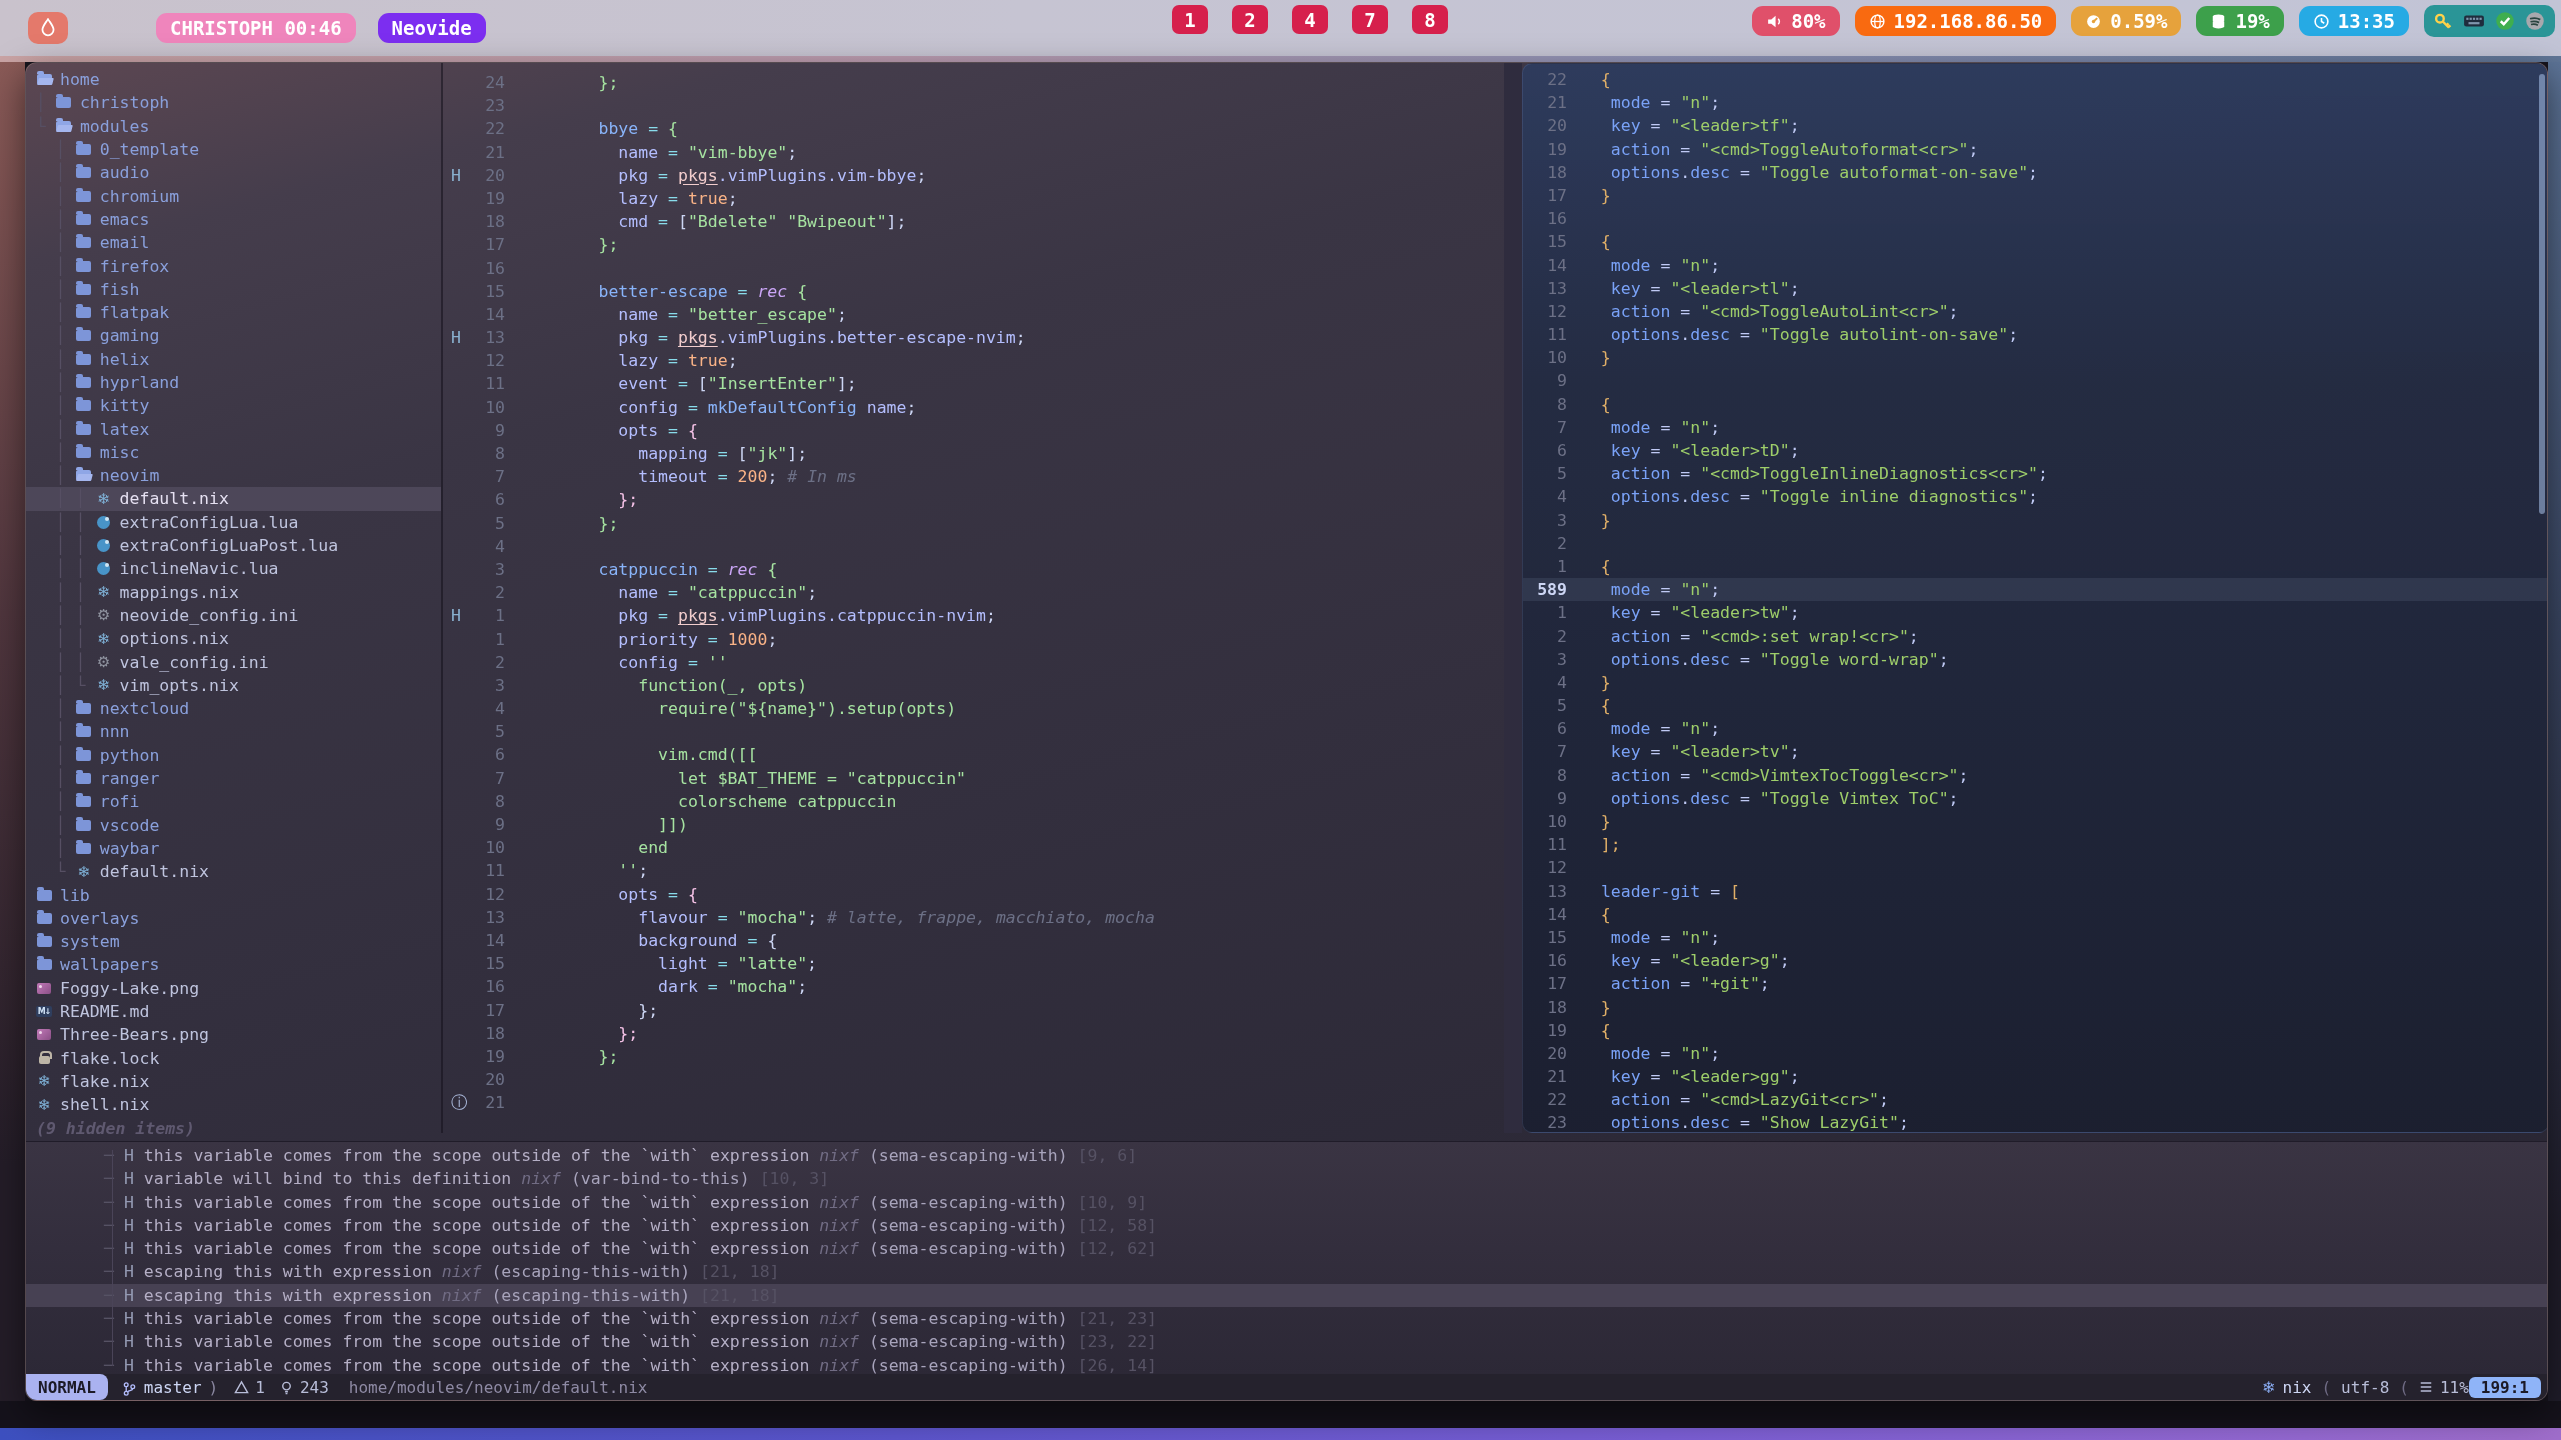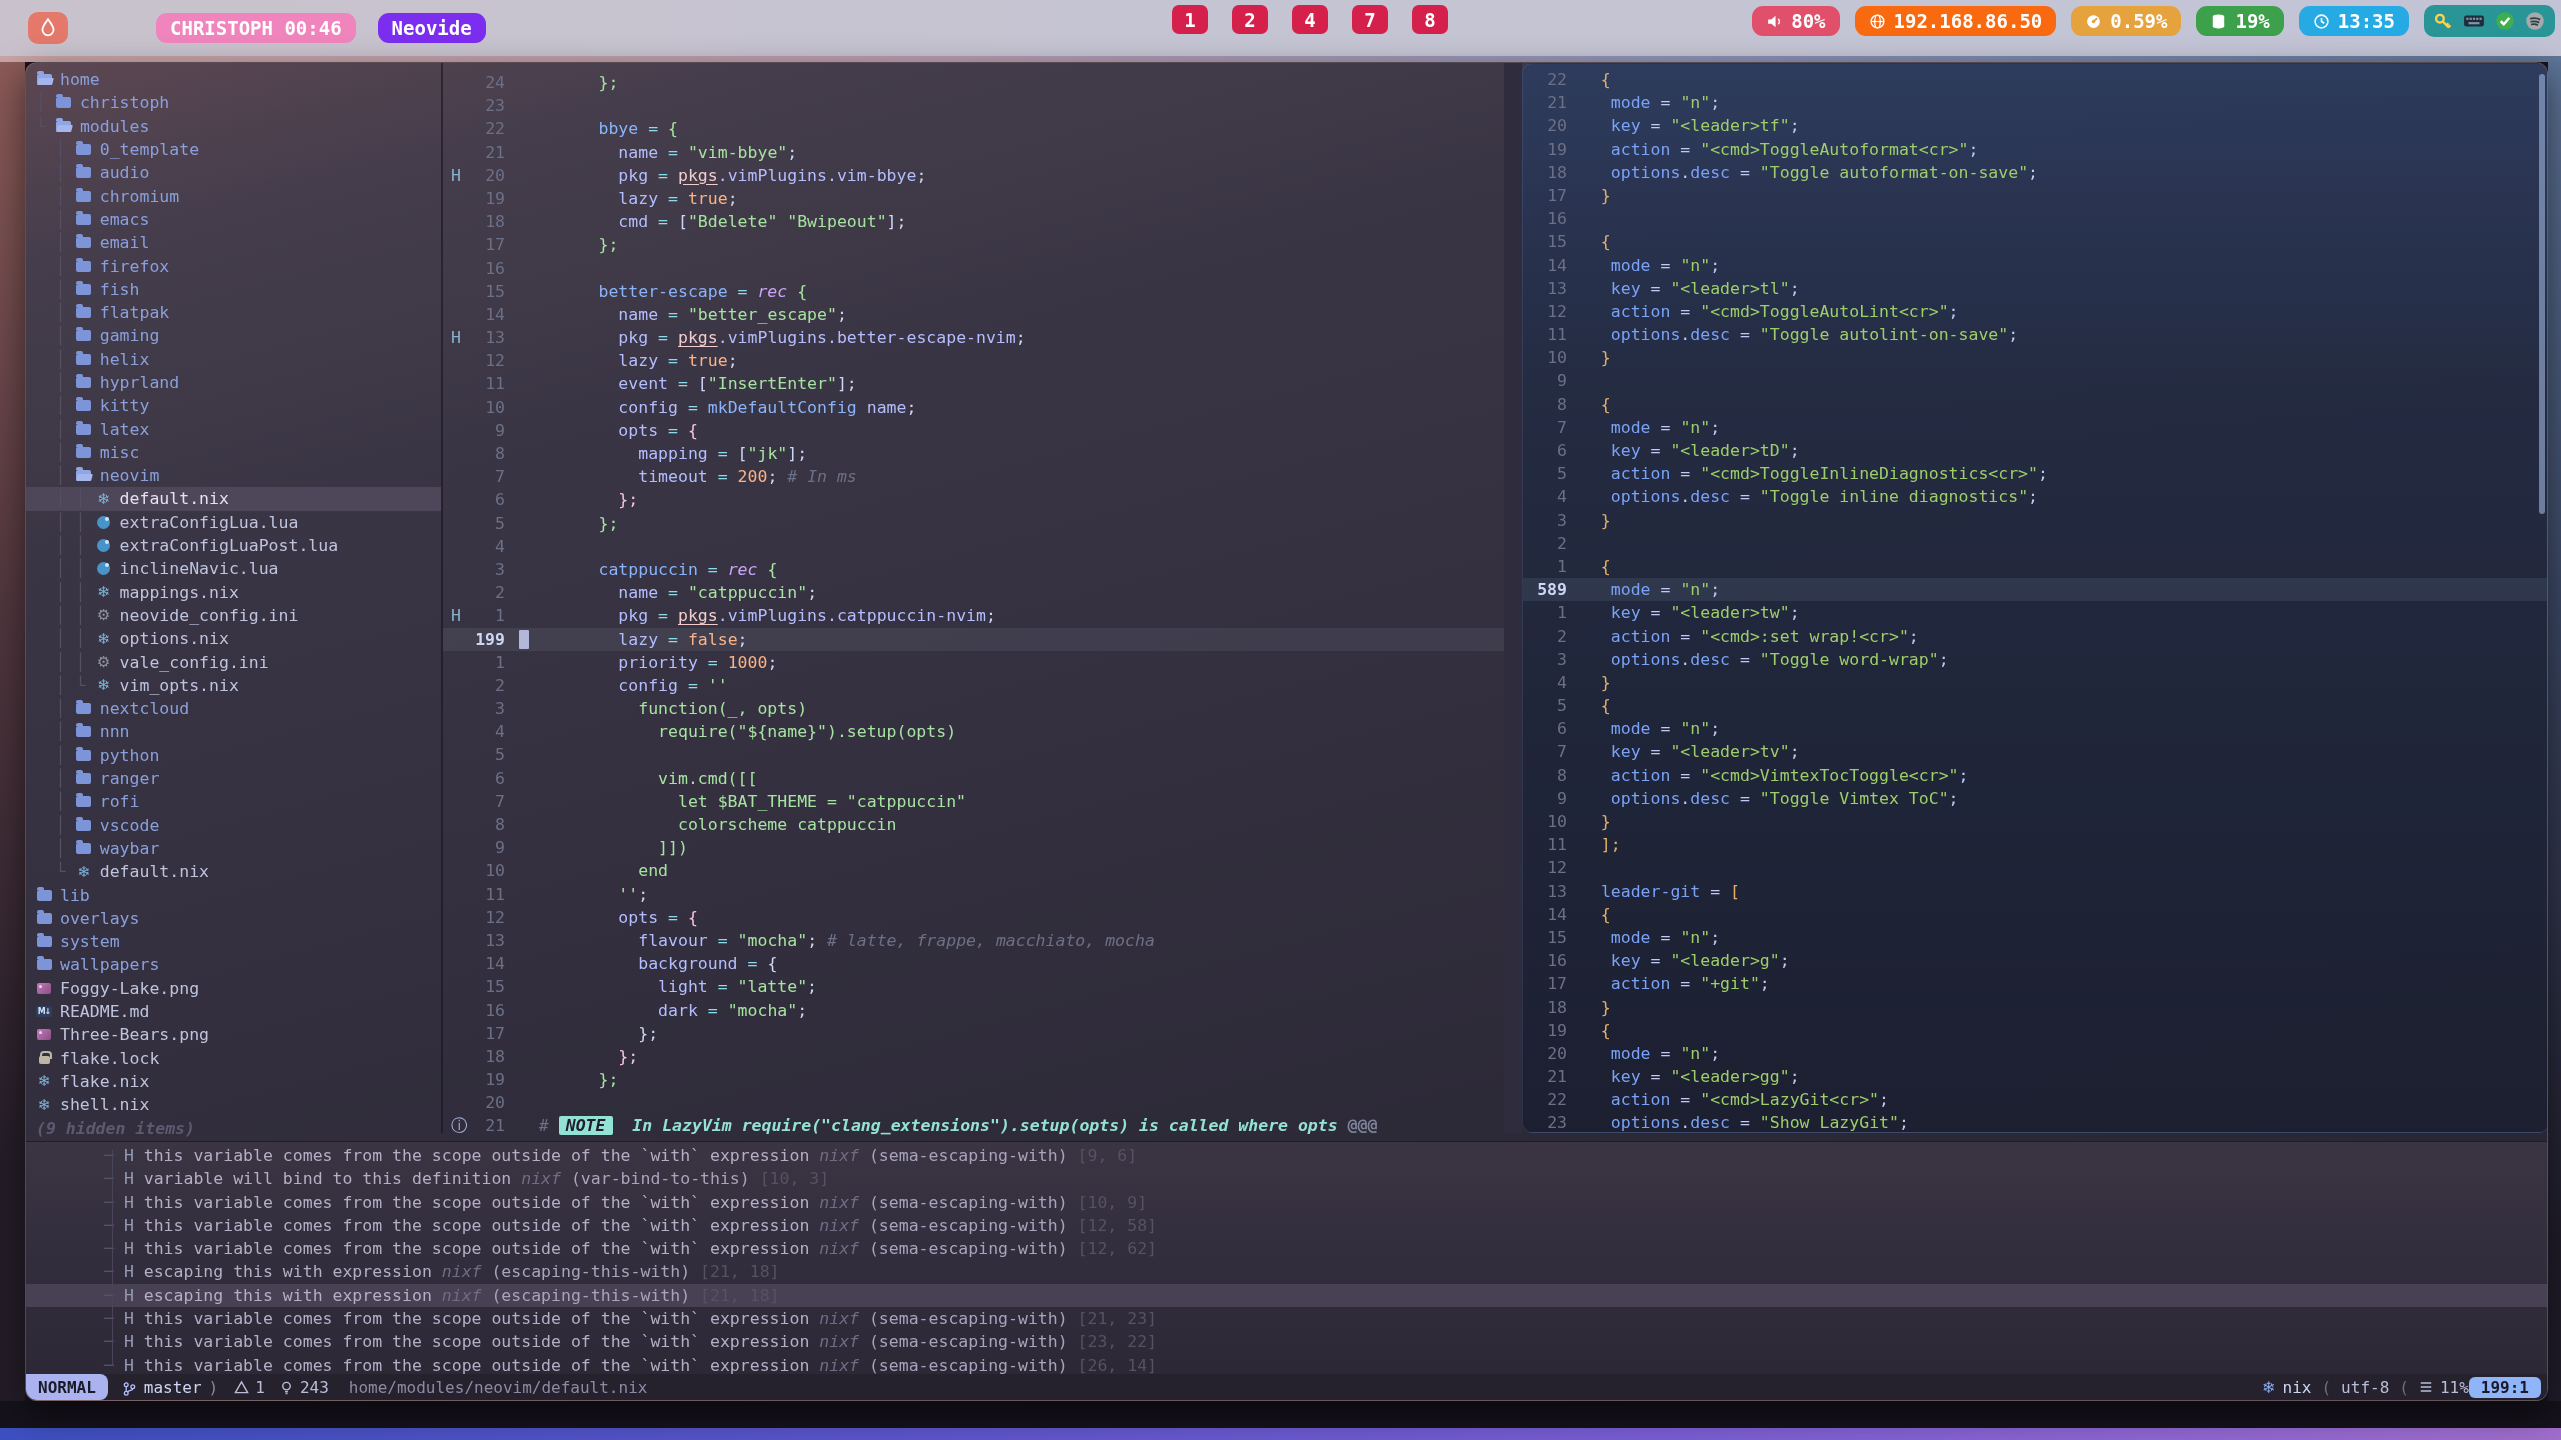--- a/index.html
+++ b/index.html
@@ -343,42 +343,41 @@
         <div class="row"><span class="sgn"></span><span class="ln">10</span><span class="code"><span class="w">          </span><span class="lv">config</span><span class="o"> = </span><span class="b">mkDefaultConfig</span><span class="lv"> name</span><span class="w">;</span></span></div>
         <div class="row"><span class="sgn"></span><span class="ln">9</span><span class="code"><span class="w">          </span><span class="lv">opts</span><span class="o"> = </span><span class="p">{</span></span></div>
         <div class="row"><span class="sgn"></span><span class="ln">8</span><span class="code"><span class="w">            </span><span class="lv">mapping</span><span class="o"> = </span><span class="w">[</span><span class="s">"jk"</span><span class="w">];</span></span></div>
         <div class="row"><span class="sgn"></span><span class="ln">7</span><span class="code"><span class="w">            </span><span class="lv">timeout</span><span class="o"> = </span><span class="pe">200</span><span class="w">; </span><span class="c"># In ms</span></span></div>
         <div class="row"><span class="sgn"></span><span class="ln">6</span><span class="code"><span class="p">          };</span></span></div>
         <div class="row"><span class="sgn"></span><span class="ln">5</span><span class="code"><span class="g">        };</span></span></div>
         <div class="row"><span class="sgn"></span><span class="ln">4</span><span class="code"></span></div>
         <div class="row"><span class="sgn"></span><span class="ln">3</span><span class="code"><span class="w">        </span><span class="b">catppuccin</span><span class="o"> = </span><span class="kw">rec </span><span class="g">{</span></span></div>
         <div class="row"><span class="sgn"></span><span class="ln">2</span><span class="code"><span class="w">          </span><span class="lv">name</span><span class="o"> = </span><span class="s">"catppuccin"</span><span class="w">;</span></span></div>
         <div class="row"><span class="sgn">H</span><span class="ln">1</span><span class="code"><span class="w">          </span><span class="lv">pkg</span><span class="o"> = </span><span class="pk">pkgs</span><span class="lv">.vimPlugins.catppuccin-nvim</span><span class="w">;</span></span></div>
-        <div class="row cur"><span class="sgn"></span><span class="ln">199</span><span class="code"><span class="cursor"> </span><span class="w">         </span><span class="lv">lazy</span><span class="o"> = </span><span class="pe">false</span><span class="w">;</span></span></div>
         <div class="row"><span class="sgn"></span><span class="ln">1</span><span class="code"><span class="w">          </span><span class="lv">priority</span><span class="o"> = </span><span class="pe">1000</span><span class="w">;</span></span></div>
         <div class="row"><span class="sgn"></span><span class="ln">2</span><span class="code"><span class="w">          </span><span class="lv">config</span><span class="o"> = </span><span class="s">''</span></span></div>
         <div class="row"><span class="sgn"></span><span class="ln">3</span><span class="code"><span class="s">            function(_, opts)</span></span></div>
         <div class="row"><span class="sgn"></span><span class="ln">4</span><span class="code"><span class="s">              require("${name}").setup(opts)</span></span></div>
         <div class="row"><span class="sgn"></span><span class="ln">5</span><span class="code"></span></div>
         <div class="row"><span class="sgn"></span><span class="ln">6</span><span class="code"><span class="s">              vim.cmd([[</span></span></div>
         <div class="row"><span class="sgn"></span><span class="ln">7</span><span class="code"><span class="s">                let $BAT_THEME = "catppuccin"</span></span></div>
         <div class="row"><span class="sgn"></span><span class="ln">8</span><span class="code"><span class="s">                colorscheme catppuccin</span></span></div>
         <div class="row"><span class="sgn"></span><span class="ln">9</span><span class="code"><span class="s">              ]])</span></span></div>
         <div class="row"><span class="sgn"></span><span class="ln">10</span><span class="code"><span class="s">            end</span></span></div>
         <div class="row"><span class="sgn"></span><span class="ln">11</span><span class="code"><span class="s">          ''</span><span class="w">;</span></span></div>
         <div class="row"><span class="sgn"></span><span class="ln">12</span><span class="code"><span class="w">          </span><span class="lv">opts</span><span class="o"> = </span><span class="p">{</span></span></div>
         <div class="row"><span class="sgn"></span><span class="ln">13</span><span class="code"><span class="w">            </span><span class="lv">flavour</span><span class="o"> = </span><span class="s">"mocha"</span><span class="w">; </span><span class="c"># latte, frappe, macchiato, mocha</span></span></div>
         <div class="row"><span class="sgn"></span><span class="ln">14</span><span class="code"><span class="w">            </span><span class="lv">background</span><span class="o"> = </span><span class="w">{</span></span></div>
         <div class="row"><span class="sgn"></span><span class="ln">15</span><span class="code"><span class="w">              </span><span class="lv">light</span><span class="o"> = </span><span class="s">"latte"</span><span class="w">;</span></span></div>
         <div class="row"><span class="sgn"></span><span class="ln">16</span><span class="code"><span class="w">              </span><span class="lv">dark</span><span class="o"> = </span><span class="s">"mocha"</span><span class="w">;</span></span></div>
         <div class="row"><span class="sgn"></span><span class="ln">17</span><span class="code"><span class="w">            };</span></span></div>
         <div class="row"><span class="sgn"></span><span class="ln">18</span><span class="code"><span class="p">          };</span></span></div>
         <div class="row"><span class="sgn"></span><span class="ln">19</span><span class="code"><span class="g">        };</span></span></div>
         <div class="row"><span class="sgn"></span><span class="ln">20</span><span class="code"></span></div>
-        <div class="row"><span class="sgn info">ⓘ</span><span class="ln">21</span><span class="code"><span class="c">  # </span><span class="noteb">NOTE</span><span class="note">  In LazyVim require("clang_extensions").setup(opts) is called where opts </span><span class="dim">@@@</span></span></div>
+        <div class="row"><span class="sgn info">ⓘ</span><span class="ln">21</span></div>
       </div>
     <div class="pane-gap"></div>
     <div class="pane right-pane">
       <div class="rp-scroll"></div>
     <div class="row"><span class="ln">22</span><span class="code"><span class="ry">  {</span></span></div>
         <div class="row"><span class="ln">21</span><span class="code"><span class="rw">   </span><span class="rb">mode</span><span class="ro"> = </span><span class="rs">"n"</span><span class="rw">;</span></span></div>
         <div class="row"><span class="ln">20</span><span class="code"><span class="rw">   </span><span class="rb">key</span><span class="ro"> = </span><span class="rs">"&lt;leader&gt;tf"</span><span class="rw">;</span></span></div>
         <div class="row"><span class="ln">19</span><span class="code"><span class="rw">   </span><span class="rb">action</span><span class="ro"> = </span><span class="rs">"&lt;cmd&gt;ToggleAutoformat&lt;cr&gt;"</span><span class="rw">;</span></span></div>
         <div class="row"><span class="ln">18</span><span class="code"><span class="rw">   </span><span class="rb">options</span><span class="rw">.</span><span class="rb">desc</span><span class="ro"> = </span><span class="rs">"Toggle autoformat-on-save"</span><span class="rw">;</span></span></div>
         <div class="row"><span class="ln">17</span><span class="code"><span class="ry">  }</span></span></div>

